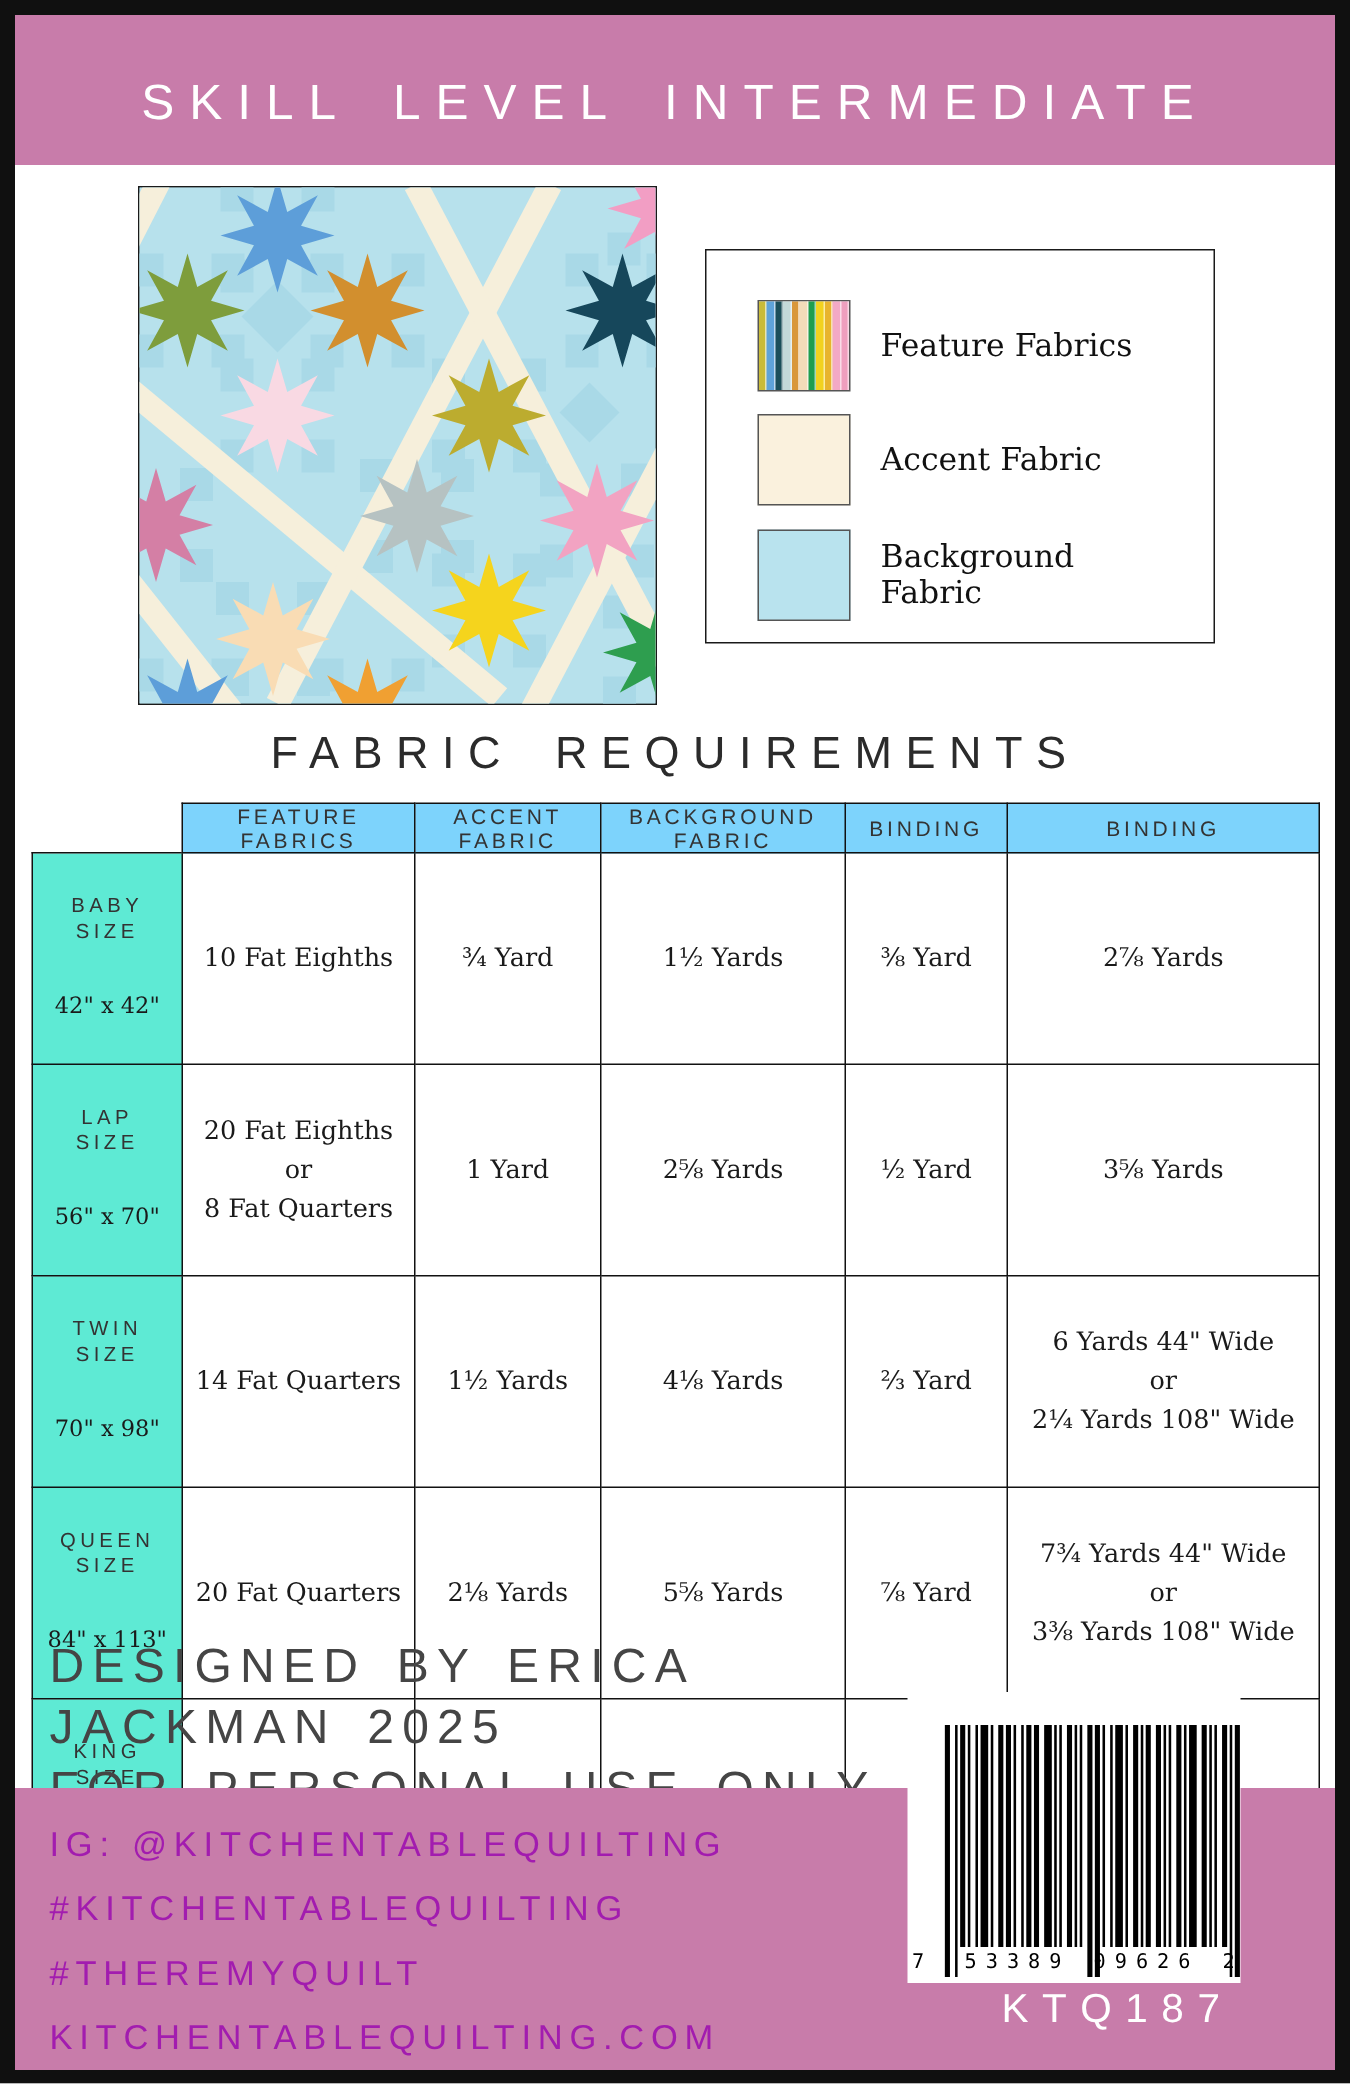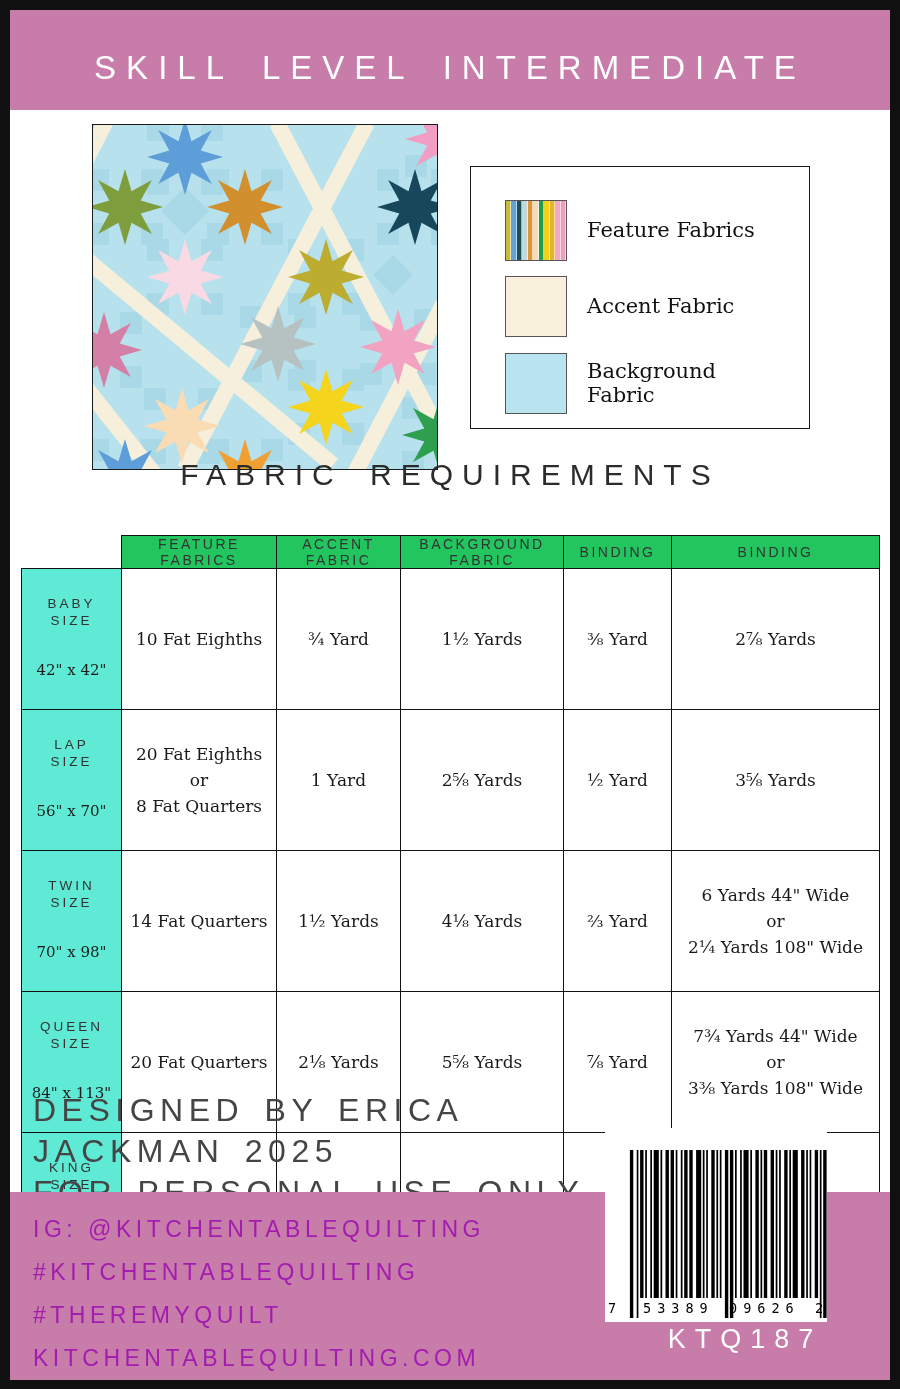--- a/index.html
+++ b/index.html
@@ -20,27 +20,27 @@
   #quilt{left:82px;top:114px;width:344px;height:344px;border:1.5px solid #1a1a1a;background:#b7e1ec;}
   
   #legend{left:460px;top:156px;width:338px;height:261px;border:1.5px solid #1a1a1a;background:#ffffff;}
   .legend-row{position:absolute;left:34px;width:280px;height:62px;display:flex;align-items:center;}
   .swatch{width:62px;height:61px;box-sizing:border-box;border:1px solid #555;flex:none;}
   .legend-label{margin-left:20px;font-family:"DejaVu Serif", serif;font-size:21px;color:#111;}
   #stripes{display:flex;height:100%;width:100%;}
   #stripes div{flex:1;height:100%;border-right:0.5px solid rgba(255,255,255,0.6);}
   
   #section-title{
-    left:0;top:448px;width:880px;text-align:center;
+    left:0;top:476px;width:880px;text-align:center;
     font-size:30px;letter-spacing:9px;word-spacing:10px;color:#2b2b2b;font-weight:400;
   }
   
   table#req{position:absolute;left:11px;top:525px;border-collapse:collapse;table-layout:fixed;}
   #req td,#req th{border:1.5px solid #111;box-sizing:border-box;padding:0;vertical-align:middle;text-align:center;}
-  #req th{background:#22c55e;font-weight:400;font-size:14px;letter-spacing:2.5px;color:#333;white-space:pre-line;line-height:16px;height:31px;}
+  #req th{background:#7dd3fc;font-weight:400;font-size:14px;letter-spacing:2.5px;color:#333;white-space:pre-line;line-height:16px;height:31px;}
   #req td.sizecell{background:#5eead4;}
   #req td{font-family:"DejaVu Serif", serif;font-size:17px;color:#1a1a1a;white-space:pre-line;line-height:26px;}
   .size-label{font-family:"Liberation Sans", sans-serif;font-size:13.5px;letter-spacing:3px;color:#333;white-space:pre-line;line-height:17px;}
   .size-dims{font-family:"DejaVu Serif", serif;font-size:15px;color:#1a1a1a;margin-top:2px;}
   th.nobord{border:none !important;background:#ffffff !important;}
   
   #note{
     left:11px;top:936px;width:866px;
     font-family:"Liberation Serif", serif;font-style:italic;font-size:17.5px;line-height:21px;color:#1c1c1c;
   }

